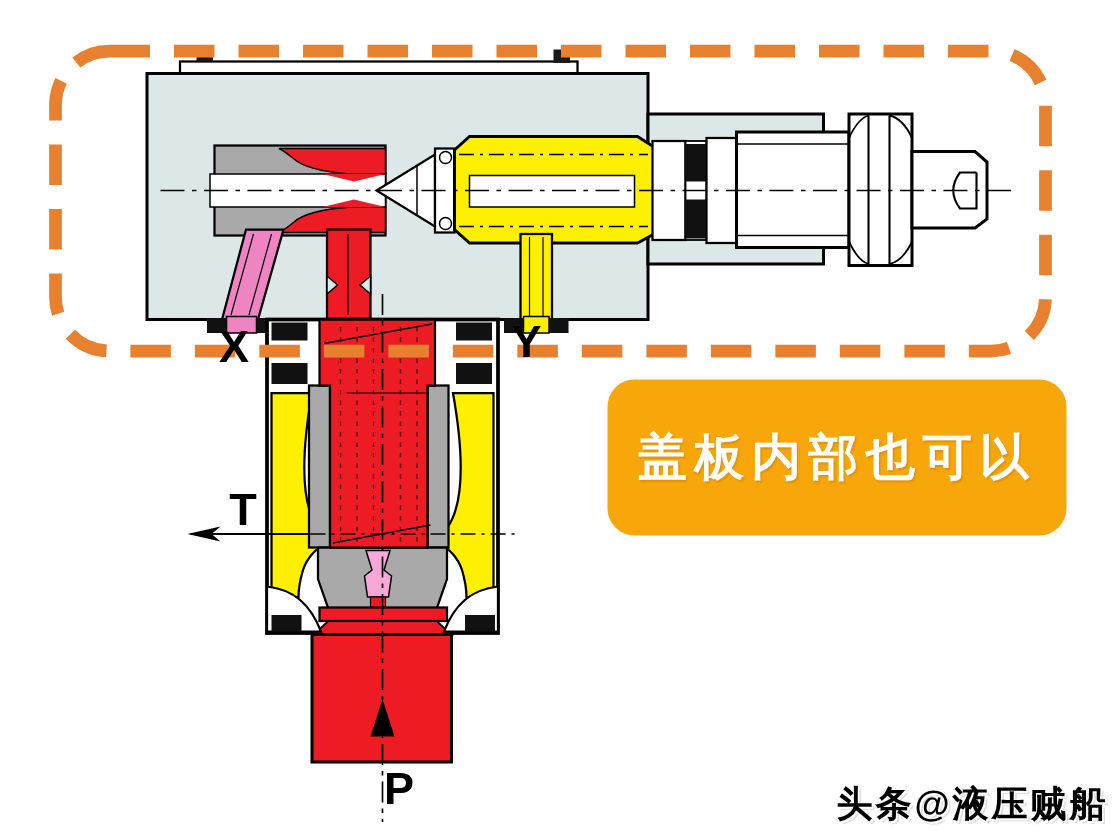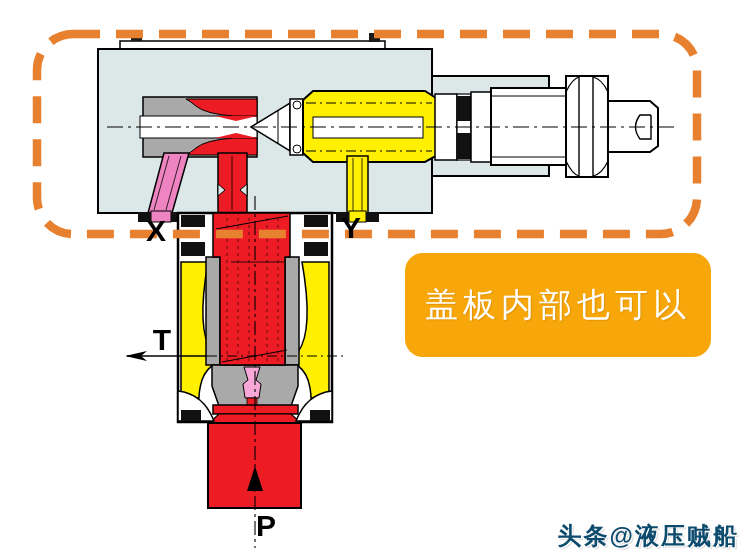--- a/index.html
+++ b/index.html
@@ -9,26 +9,26 @@
   }
   .stage svg{position:absolute;left:0;top:0;}
   .valve-label{
     font-family:"Liberation Sans",sans-serif;
     font-weight:900;font-size:30px;fill:#000;
   }
   .callout{
     position:absolute;left:405px;top:253px;width:306px;height:104px;
     background:#f7a70a;border-radius:18px;
     display:flex;flex-direction:column;justify-content:center;align-items:center;
-    color:#ffffff;font-weight:normal;font-size:33px;line-height:1.38;letter-spacing:5px;
+    color:#ffffff;font-weight:bold;font-size:33px;line-height:1.38;letter-spacing:5px;
     text-shadow:1px 1px 1px rgba(180,110,0,.35);
   }
   .watermark{
     position:absolute;right:6px;bottom:6px;
-    font-size:24px;font-weight:bold;color:#0c4a6e;letter-spacing:2px;
+    font-size:24px;font-weight:bold;color:#000000;letter-spacing:2px;
     text-shadow:1px 1px 0 #ffffff,2px 2px 0 #dedede;
   }
   .dashline{stroke:#000;stroke-width:1.1;fill:none;}
 </style>
 </head>
 <body>
 
 <div class="stage">
 
   <svg width="745" height="558" viewBox="0 0 745 558">

